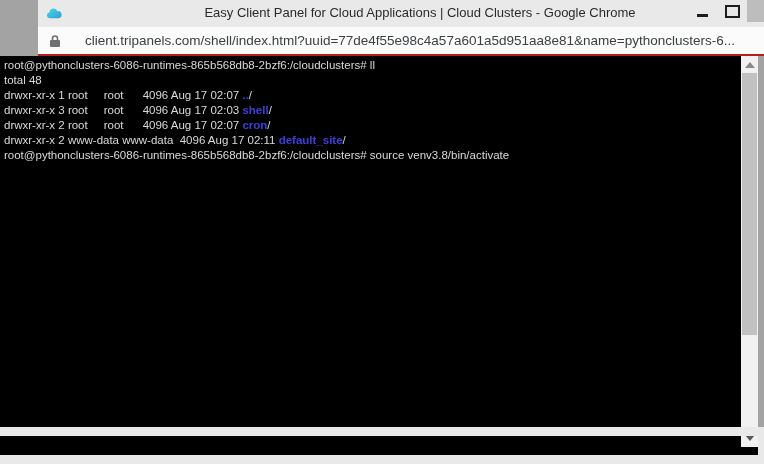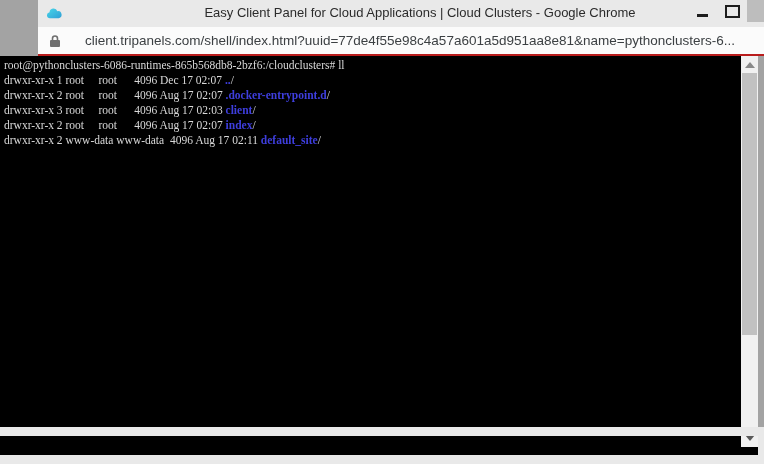--- a/index.html
+++ b/index.html
@@ -21,21 +21,21 @@
   .addressbar{position:relative;height:29px;background:#fbfbfb;
     border-bottom:2px solid #b91c1c;box-sizing:border-box;text-align:center;}
   .lock{position:absolute;left:11px;top:7px;width:12px;height:14px;}
   .url{position:absolute;left:30px;top:6px;right:50px;font-size:13.5px;color:#3c4043;
     white-space:nowrap;overflow:hidden;}
   .zoomout{position:absolute;right:17px;top:6px;width:16px;height:16px;}
 
   
   .terminal{position:absolute;left:0;top:56px;width:758px;height:399px;background:#000;}
   .term-output{position:absolute;left:4px;top:2px;right:20px;
-    font-family:Liberation Serif, serif;
+    font-family:Liberation Sans, sans-serif;
     font-size:11.5px;line-height:15px;color:var(--term-fg,#d9d9d9);}
   .tline{white-space:pre;}
   .tline .dir{color:var(--dir-blue,#3e3edd);font-weight:bold;}
   .cursor{display:inline-block;width:7px;height:12px;border:1px solid var(--cursor-green,#3fae3f);
     vertical-align:-2px;}
 
   
   .scrollbar{position:absolute;top:0;right:0;width:17px;height:391px;background:#f1f1f1;}
   .sb-up{position:absolute;top:6px;left:4px;width:0;height:0;
     border-left:5px solid transparent;border-right:5px solid transparent;
@@ -92,25 +92,26 @@
         <circle cx="6.5" cy="6.5" r="4.6" fill="none" stroke="#5f6368" stroke-width="1.4"></circle>
         <line x1="4.2" y1="6.5" x2="8.8" y2="6.5" stroke="#5f6368" stroke-width="1.4"></line>
         <line x1="10" y1="10" x2="14" y2="14" stroke="#5f6368" stroke-width="1.6"></line>
       </svg>
     </span>
   </div>
 
   <div class="terminal">
     <div class="term-output">
         <div class="tline"><span>root@pythonclusters-6086-runtimes-865b568db8-2bzf6:/cloudclusters# ll</span></div>
-        <div class="tline"><span>drwxr-xr-x 1 root     root      4096 Dec 17 02:07 </span><span class="dir">..</span><span>/</span></div>
-        <div class="tline"><span>drwxr-xr-x 2 root     root      4096 Aug 17 02:07 </span><span class="dir">.docker-entrypoint.d</span><span>/</span></div>
-        <div class="tline"><span>drwxr-xr-x 3 root     root      4096 Aug 17 02:03 </span><span class="dir">client</span><span>/</span></div>
-        <div class="tline"><span>drwxr-xr-x 2 root     root      4096 Aug 17 02:07 </span><span class="dir">index</span><span>/</span></div>
+        <div class="tline"><span>total 48</span></div>
+        <div class="tline"><span>drwxr-xr-x 1 root     root      4096 Aug 17 02:07 </span><span class="dir">..</span><span>/</span></div>
+        <div class="tline"><span>drwxr-xr-x 3 root     root      4096 Aug 17 02:03 </span><span class="dir">shell</span><span>/</span></div>
+        <div class="tline"><span>drwxr-xr-x 2 root     root      4096 Aug 17 02:07 </span><span class="dir">cron</span><span>/</span></div>
         <div class="tline"><span>drwxr-xr-x 2 www-data www-data  4096 Aug 17 02:11 </span><span class="dir">default_site</span><span>/</span></div>
+        <div class="tline"><span>root@pythonclusters-6086-runtimes-865b568db8-2bzf6:/cloudclusters# source venv3.8/bin/activate</span></div>
       </div>
     <div class="scrollbar">
       <div class="sb-up"></div>
       <div class="sb-thumb"></div>
       <div class="sb-down"></div>
     </div>
   </div>
 
   <div class="rightstrip"></div>
   <div class="bottomstrip"></div>

